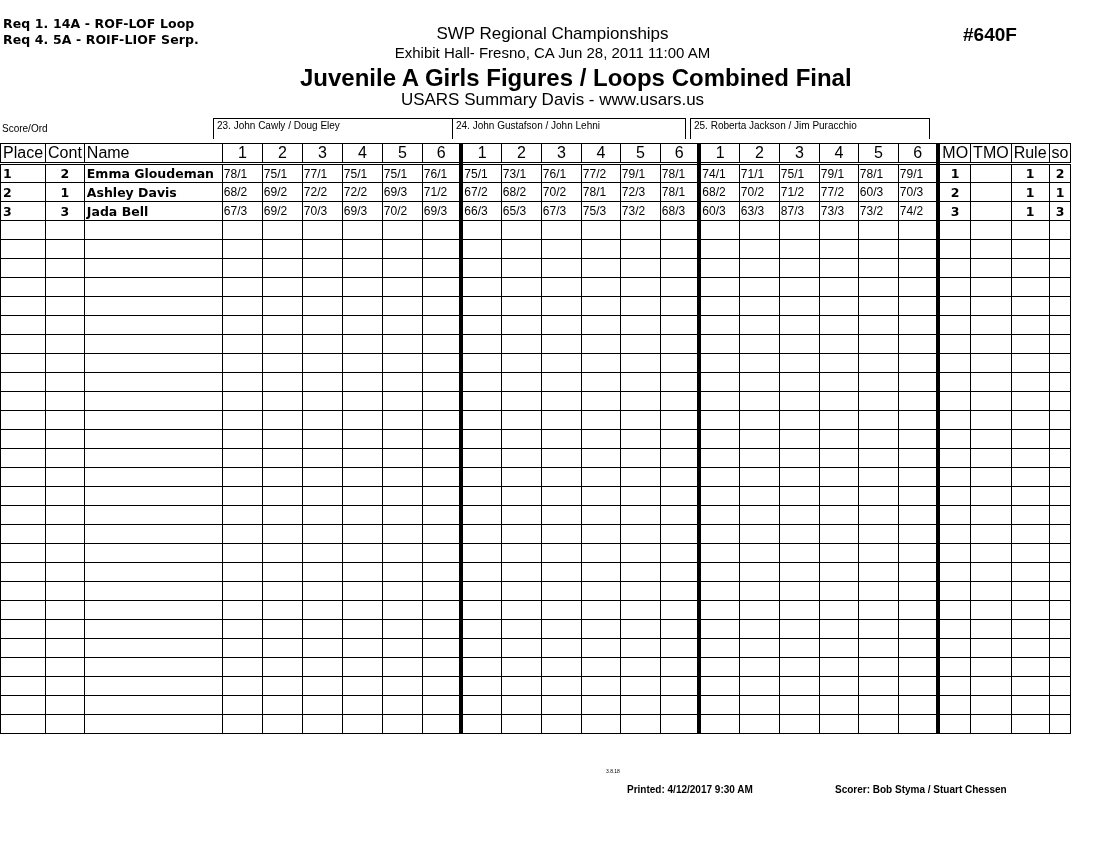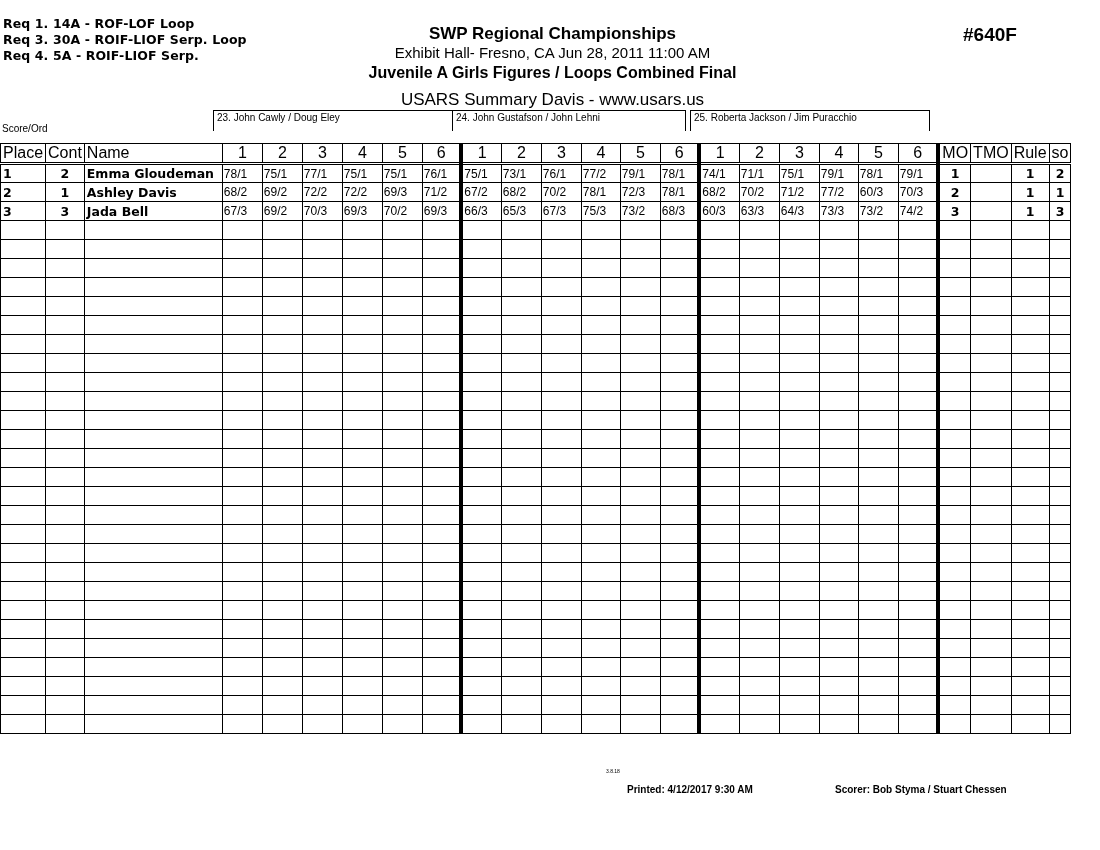--- a/index.html
+++ b/index.html
@@ -1,42 +1,41 @@
 <!DOCTYPE html>
 <html><head>
 <meta charset="utf-8">
 <style>
   html, body { margin: 0; padding: 0; background: #ffffff; }
   body { width: 1100px; height: 850px; position: relative; overflow: hidden; font-family: "Liberation Sans", sans-serif; color: #000; }
   .reqs { position: absolute; left: 3px; top: 16px; font-family: "DejaVu Sans", sans-serif; font-weight: bold; font-size: 12.5px; line-height: 16px; letter-spacing: 0.1px; }
   .reqs div { white-space: nowrap; }
   .title { position: absolute; left: 300px; width: 505px; text-align: center; white-space: nowrap; }
-  .t1 { top: 24px; font-weight: bold; font-size: 17px; }
+  .t1 { top: 24px; font-weight: normal; font-size: 17px; }
   .t2 { top: 44px; font-size: 15px; }
-  .t3 { top: 64px; font-weight: bold; font-size: 16px; }
+  .t3 { top: 64px; font-weight: bold; font-size: 24px; }
   .t4 { top: 90px; font-size: 17px; }
   .evnum { position: absolute; left: 963px; top: 24px; font-weight: bold; font-size: 19px; }
   .scoreord { position: absolute; left: 2px; top: 123px; font-size: 10px; }
-  .judge { position: absolute; top: 110px; height: 21px; border: 1px solid #000; border-bottom: none; box-sizing: border-box; font-size: 10px; padding: 1px 0 0 3px; white-space: nowrap; }
+  .judge { position: absolute; top: 118px; height: 21px; border: 1px solid #000; border-bottom: none; box-sizing: border-box; font-size: 10px; padding: 1px 0 0 3px; white-space: nowrap; }
   table.grid { position: absolute; left: 0; top: 143px; border-collapse: collapse; table-layout: fixed; }
   table.grid td { border: 1px solid #000; height: 19px; padding: 0 2px; font-size: 12px; white-space: nowrap; overflow: hidden; box-sizing: border-box; }
   table.grid tr.hdr td { font-size: 16px; border-bottom: 3px double #000; height: 20px; }
   table.grid td.c { text-align: center; }
   table.grid td.b { font-weight: bold; font-family: "DejaVu Sans", sans-serif; font-size: 12.5px; }
   table.grid td.thick { border-right: 4px solid #000; }
   table.grid td.score { font-size: 12px; padding-left: 1px; }
   .footer { position: absolute; top: 784px; font-weight: bold; font-size: 10px; white-space: nowrap; }
   .ver { position: absolute; left: 606px; top: 768px; font-size: 5px; }
 </style>
 </head>
 <body>
 
 <div class="reqs">
   <div>Req 1.  14A - ROF-LOF Loop</div>
-  <div>Req 3.  30A - ROIF-LIOF Serp. Loop</div>
   <div>Req 4.  5A - ROIF-LIOF Serp.</div>
 </div>
 
 <div class="title t1">SWP Regional Championships</div>
 <div class="title t2">Exhibit Hall-  Fresno, CA  Jun 28, 2011  11:00 AM</div>
 <div class="title t3">Juvenile A Girls Figures / Loops Combined Final</div>
 <div class="title t4">USARS Summary Davis - www.usars.us</div>
 <div class="evnum">#640F</div>
 
 <div class="scoreord">Score/Ord</div>
@@ -165,21 +164,21 @@
         <td class="score">70/2</td>
         <td class="score thick">69/3</td>
         <td class="score">66/3</td>
         <td class="score">65/3</td>
         <td class="score">67/3</td>
         <td class="score">75/3</td>
         <td class="score">73/2</td>
         <td class="score thick">68/3</td>
         <td class="score">60/3</td>
         <td class="score">63/3</td>
-        <td class="score">64/3</td>
+        <td class="score">87/3</td>
         <td class="score">73/3</td>
         <td class="score">73/2</td>
         <td class="score thick">74/2</td>
         <td class="b c">3</td>
         <td class="b c"></td>
         <td class="b c">1</td>
         <td class="b c">3</td>
       </tr>
       <tr>
         <td></td>

